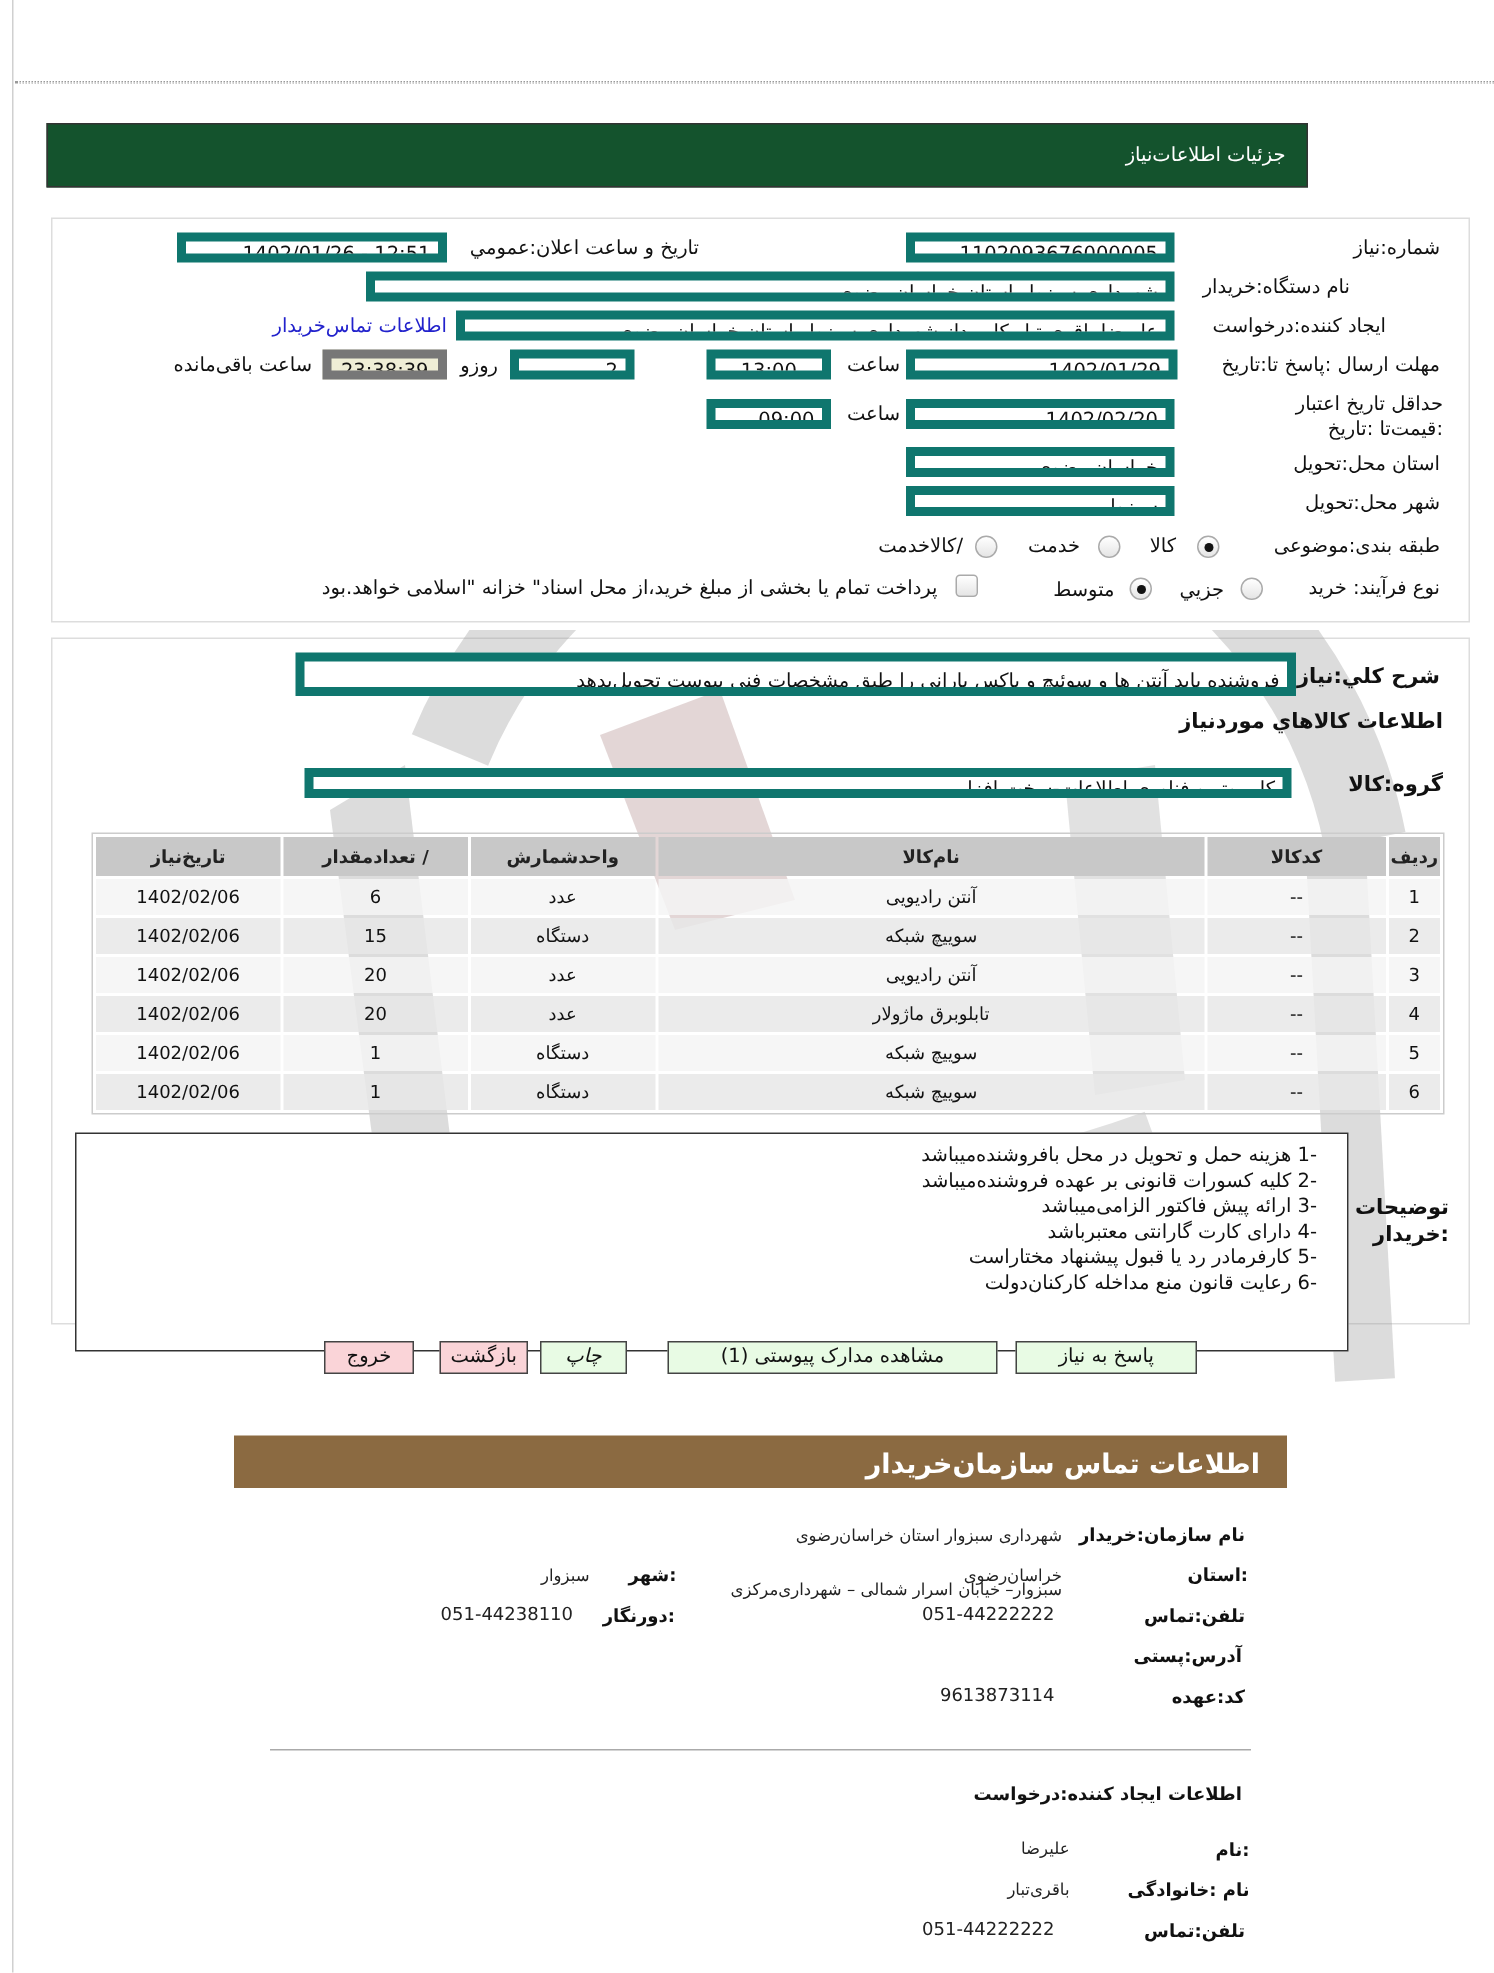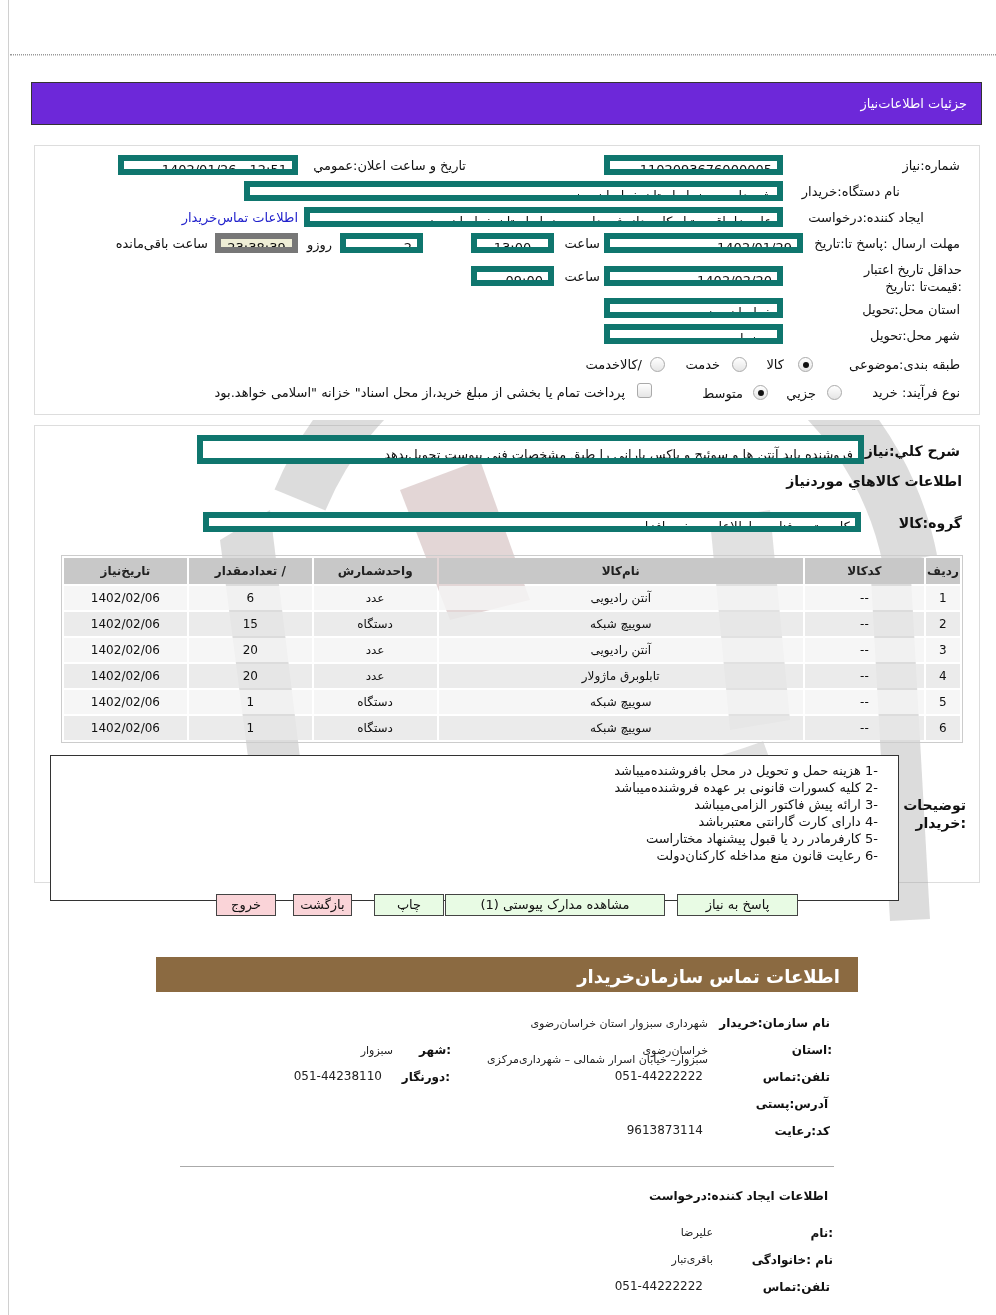--- a/index.html
+++ b/index.html
@@ -4,22 +4,22 @@
 <style>
   * { box-sizing: border-box; }
   html, body { margin: 0; padding: 0; }
   body {
     width: 996px; height: 1315px; position: relative; overflow: hidden;
     background: #ffffff; font-family: "DejaVu Sans", sans-serif; font-size: 13px; color: #111;
   }
   .left-rule { position: absolute; left: 8px; top: 0; width: 1px; height: 1315px; background: #d0d0d0; }
   .top-dots { position: absolute; left: 10px; right: 0; top: 54px; height: 2px; border-top: 1px dotted #999; border-bottom: 1px dotted #ccc; }
   .title-bar {
-    position: absolute; left: 31px; top: 82px; width: 951px; height: 43px;
-    background: #6d28d9; border: 1px solid #333; direction: rtl; text-align: right;
+    position: absolute; left: 31px; top: 82px; width: 841px; height: 43px;
+    background: #14532d; border: 1px solid #333; direction: rtl; text-align: right;
   }
   .title-bar span { position: absolute; right: 14px; top: 13px; color: #fff; font-size: 13px; }
   .panel { position: absolute; border: 1px solid #ddd; background: #fff; }
   .lbl { position: absolute; direction: rtl; text-align: right; font-size: 13px; white-space: nowrap; color: #111; }
   .box {
     position: absolute; border: 6px solid #0f766e; height: 20px; background: #fff;
     direction: rtl; text-align: right; padding: 0 5px; font-size: 13px; line-height: 18px; white-space: nowrap; overflow: hidden;
   }
   .box.ltr-val { direction: ltr; text-align: right; }
   .box.remain { background: #efeed6; border-color: #777; text-align: center; direction: ltr; }
@@ -79,21 +79,21 @@
 <div class="box ltr-val" style="left:118px; top:155px; width:180px;">1402/01/26 - 12:51</div>
 
 <div class="lbl" style="right:96px; top:184px;">نام دستگاه:خریدار</div>
 <div class="box" style="left:244px; top:181px; width:539px;">شهرداری سبزوار استان خراسان رضوی</div>
 
 <div class="lbl" style="right:72px; top:210px;">ایجاد کننده:درخواست</div>
 <div class="box" style="left:304px; top:207px; width:479px;">علیرضا باقری تبار کاربرداز شهرداری سبزوار استان خراسان رضوی</div>
 <div class="lbl link" style="right:698px; top:210px;">اطلاعات تماس‌خریدار</div>
 
 <div class="lbl" style="right:36px; top:236px;">مهلت ارسال :پاسخ تا:تاریخ</div>
-<div class="box ltr-val" style="left:604px; top:233px; width:199px;">1402/01/29</div>
+<div class="box ltr-val" style="left:604px; top:233px; width:181px;">1402/01/29</div>
 <div class="lbl" style="right:396px; top:236px;">ساعت</div>
 <div class="box ltr-val" style="left:471px; top:233px; width:83px;text-align:center;">13:00</div>
 <div class="box ltr-val" style="left:340px; top:233px; width:83px;">2</div>
 <div class="lbl" style="right:664px; top:237px;">روزو</div>
 <div class="box remain" style="left:215px; top:233px; width:83px;">23:38:39</div>
 <div class="lbl" style="right:788px; top:236px;">ساعت باقی‌مانده</div>
 
 <div class="lbl" style="right:34px; top:261px; width:140px; white-space:normal; line-height:17px;">حداقل تاریخ اعتبار :قیمت‌تا :تاریخ</div>
 <div class="box ltr-val" style="left:604px; top:266px; width:179px;">1402/02/20</div>
 <div class="lbl" style="right:396px; top:269px;">ساعت</div>
@@ -210,21 +210,21 @@
   <div>-1 هزینه حمل و تحویل در محل بافروشنده‌میباشد</div>
   <div>-2 کلیه کسورات قانونی بر عهده فروشنده‌میباشد</div>
   <div>-3 ارائه پیش فاکتور الزامی‌میباشد</div>
   <div>-4 دارای کارت گارانتی معتبرباشد</div>
   <div>-5 کارفرمادر رد یا قبول پیشنهاد مختاراست</div>
   <div>-6 رعایت قانون منع مداخله کارکنان‌دولت</div>
 </div>
 
 <div class="btn green" style="left:677px; top:894px; width:121px;">پاسخ به نیاز</div>
 <div class="btn green" style="left:445px; top:894px; width:220px;">مشاهده مدارک پیوستی (1)</div>
-<div class="btn green" style="left:374px; top:894px; width:70px;">چاپ</div>
+<div class="btn green" style="left:360px; top:894px; width:58px;font-style:italic;">چاپ</div>
 <div class="btn pink" style="left:293px; top:894px; width:59px;">بازگشت</div>
 <div class="btn pink" style="left:216px; top:894px; width:60px;">خروج</div>
 
 <div class="section-bar">
   <span>اطلاعات  تماس سازمان‌خریدار</span>
 </div>
 
 <div class="c-lbl" style="right:166px; top:1016px;">نام سازمان:خریدار</div>
 <div class="c-val" style="right:288px; top:1017px;">شهرداری سبزوار استان خراسان‌رضوی</div>
 
@@ -234,21 +234,21 @@
 <div class="c-val" style="right:603px; top:1044px;">سبزوار</div>
 
 <div class="c-lbl" style="right:166px; top:1070px;">تلفن:تماس</div>
 <div class="c-val num" style="right:293px; top:1069px; font-size:12px;">051-44222222</div>
 <div class="c-lbl" style="right:546px; top:1070px;">:دورنگار</div>
 <div class="c-val num" style="right:614px; top:1069px; font-size:12px;">051-44238110</div>
 
 <div class="c-lbl" style="right:168px; top:1097px;">آدرس:پستی</div>
 <div class="c-val" style="right:288px; top:1053px;">سبزوار– خیابان اسرار شمالی – شهرداری‌مرکزی</div>
 
-<div class="c-lbl" style="right:166px; top:1124px;">کد:رعایت</div>
+<div class="c-lbl" style="right:166px; top:1124px;">کد:عهده</div>
 <div class="c-val num" style="right:293px; top:1123px; font-size:12px;">9613873114</div>
 
 <div class="hr"></div>
 
 <div class="c-lbl" style="right:168px; top:1189px;">اطلاعات ایجاد کننده:درخواست</div>
 
 <div class="c-lbl" style="right:163px; top:1226px;">:نام</div>
 <div class="c-val" style="right:283px; top:1226px;">علیرضا</div>
 
 <div class="c-lbl" style="right:163px; top:1253px;">نام :خانوادگی</div>

